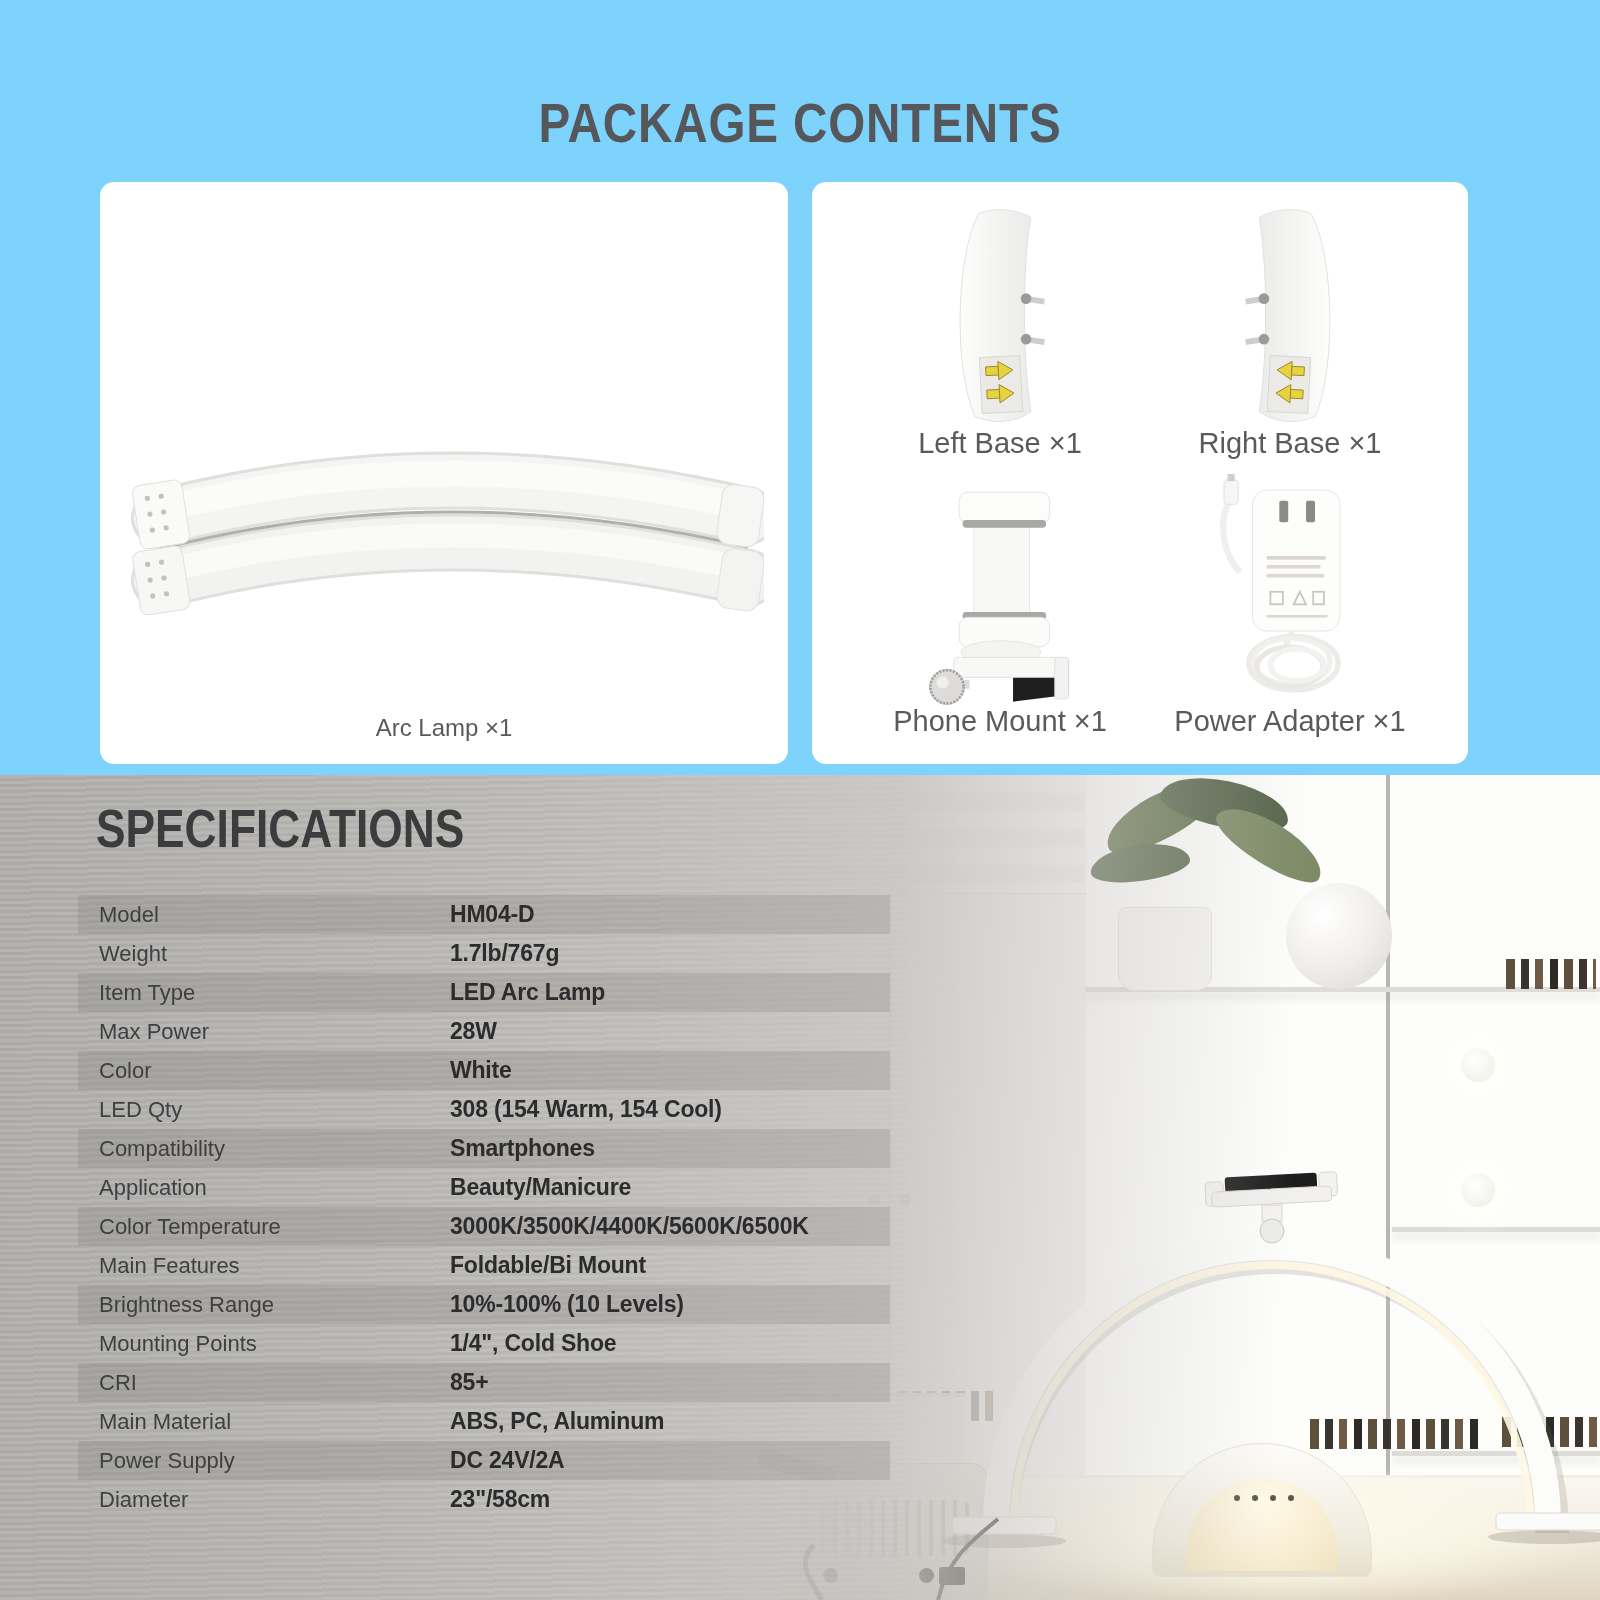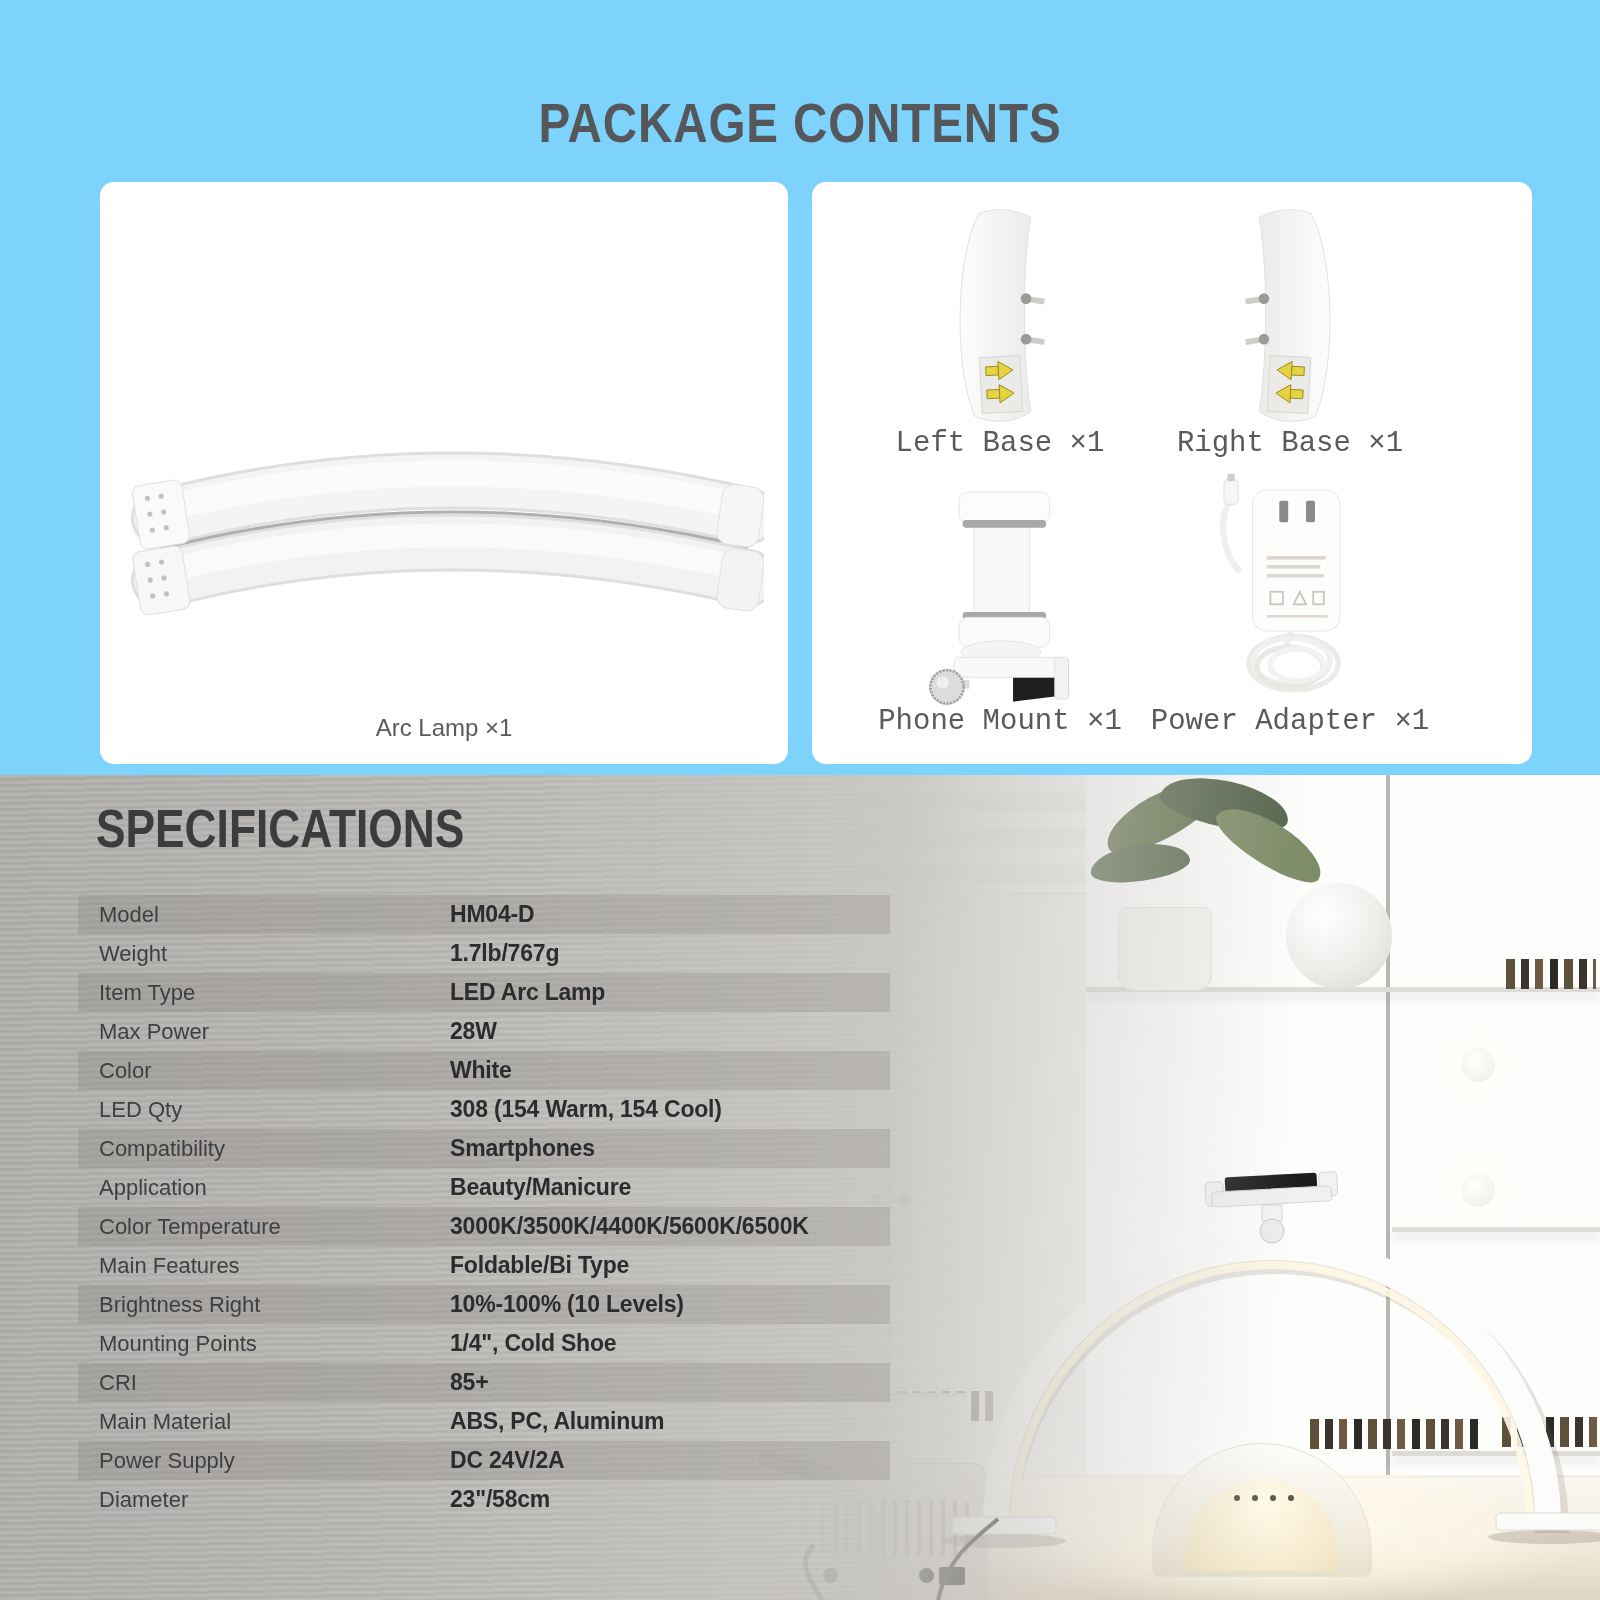--- a/index.html
+++ b/index.html
@@ -9,21 +9,21 @@
   }
   
   .top-section{position:absolute;left:0;top:0;width:1600px;height:775px;background:#7dd3fc;}
   .page-title{
     position:absolute;left:0;top:90px;width:1600px;text-align:center;
     font-size:56px;font-weight:800;color:#56575a;letter-spacing:1px;
     transform:scaleX(0.85);transform-origin:center;white-space:nowrap;
   }
   .card{position:absolute;top:182px;height:582px;background:#ffffff;border-radius:14px;}
   .card.left{left:100px;width:688px;}
-  .card.right{left:812px;width:720px;font-family:Liberation Mono, monospace;}
+  .card.right{left:812px;width:656px;}
   .pkg-label{
     position:absolute;left:0;bottom:22px;width:100%;text-align:center;
     font-size:24px;color:#595a5c;letter-spacing:0;
   }
   .arc-lamp-svg{position:absolute;left:24px;top:228px;}
   .pkg-item{position:absolute;}
   .pkg-item .pkg-label{bottom:6px;font-size:29px;}
   .pi-left-base{left:48px;top:22px;width:280px;height:262px;}
   .pi-right-base{left:338px;top:22px;width:280px;height:262px;}
   .pi-phone-mount{left:48px;top:298px;width:280px;height:264px;}
@@ -337,24 +337,24 @@
       <div class="spec-row">
         <span class="spec-label">Application</span>
         <span class="spec-value">Beauty/Manicure</span>
       </div>
       <div class="spec-row">
         <span class="spec-label">Color Temperature</span>
         <span class="spec-value">3000K/3500K/4400K/5600K/6500K</span>
       </div>
       <div class="spec-row">
         <span class="spec-label">Main Features</span>
-        <span class="spec-value">Foldable/Bi Type</span>
-      </div>
-      <div class="spec-row">
-        <span class="spec-label">Brightness Right</span>
+        <span class="spec-value">Foldable/Bi Mount</span>
+      </div>
+      <div class="spec-row">
+        <span class="spec-label">Brightness Range</span>
         <span class="spec-value">10%-100% (10 Levels)</span>
       </div>
       <div class="spec-row">
         <span class="spec-label">Mounting Points</span>
         <span class="spec-value">1/4", Cold Shoe</span>
       </div>
       <div class="spec-row">
         <span class="spec-label">CRI</span>
         <span class="spec-value">85+</span>
       </div>

